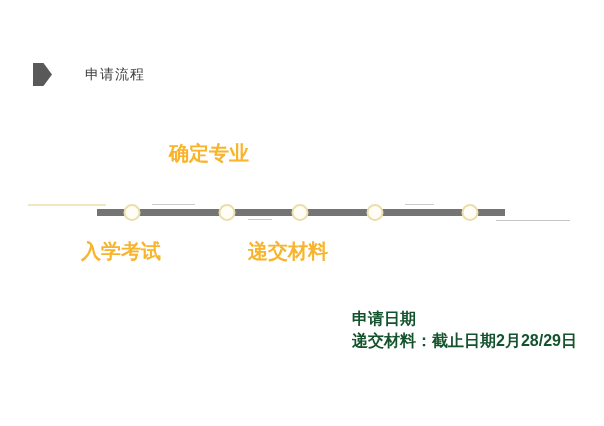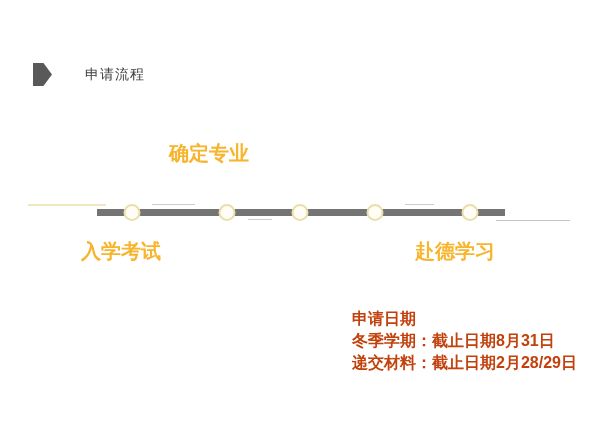--- a/index.html
+++ b/index.html
@@ -72,21 +72,21 @@
   }
   .tl-label.above { top: 140px; }
   .tl-label.below { top: 238px; }
 
   
   .deadlines {
     position: absolute;
     left: 352px; top: 308px;
     font-size: 16px;
     font-weight: bold;
-    color: #c2410c;
+    color: #14532d;
     line-height: 22px;
     white-space: nowrap;
   }
 </style>
 </head>
 <body>
 
 <div class="slide">
 
   <div class="header-icon"></div>
@@ -101,21 +101,20 @@
   <div class="tl-bar"></div>
 
   <div class="tl-node" style="left:132px"></div>
   <div class="tl-node" style="left:227px"></div>
   <div class="tl-node" style="left:300px"></div>
   <div class="tl-node" style="left:375px"></div>
   <div class="tl-node" style="left:470px"></div>
 
   <div class="tl-label above" style="left:209px">确定专业</div>
   <div class="tl-label below" style="left:121px">入学考试</div>
-  <div class="tl-label below" style="left:455px">赴德学习</div>
+  <div class="tl-label below" style="left:288px">递交材料</div>
 
   <div class="deadlines">
     <div>申请日期</div>
-    <div>冬季学期：截止日期8月31日</div>
     <div>递交材料：截止日期2月28/29日</div>
   </div>
 
 </div>
 
 </body></html>

